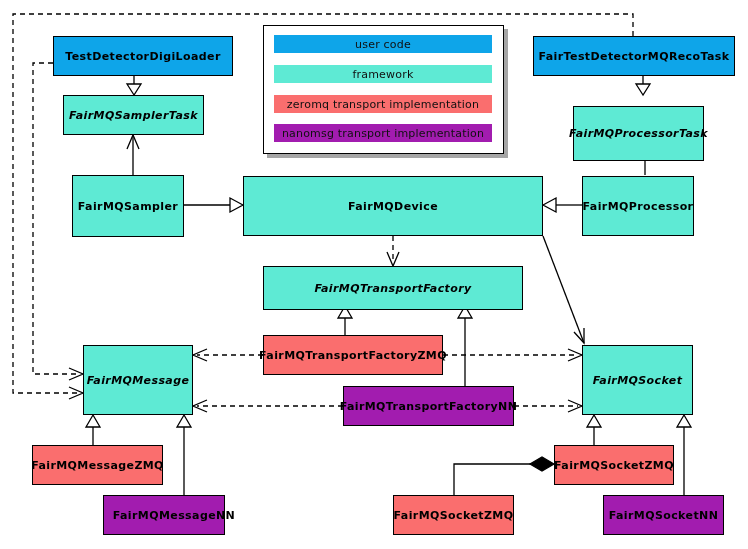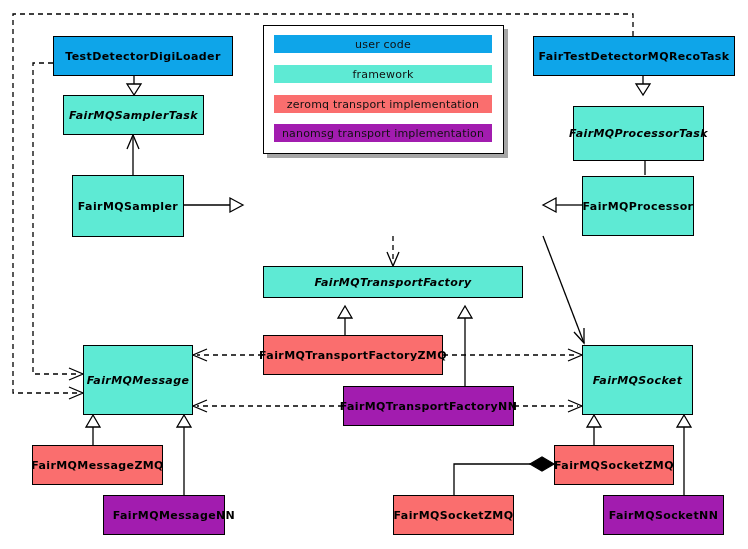--- a/index.html
+++ b/index.html
@@ -171,26 +171,29 @@
   </div>
 
   <div class="node c-fw abstract" style="left:573px;top:106px;width:131px;height:55px;">
     <span>FairMQProcessorTask</span>
   </div>
 
   <div class="node c-fw" style="left:72px;top:175px;width:112px;height:62px;">
     <span>FairMQSampler</span>
   </div>
 
+  <div class="node c-fw" style="left:243px;top:176px;width:300px;height:60px;">
+    <span>FairMQDevice</span>
+  </div>
 
   <div class="node c-fw" style="left:582px;top:176px;width:112px;height:60px;">
     <span>FairMQProcessor</span>
   </div>
 
-  <div class="node c-fw abstract" style="left:263px;top:266px;width:260px;height:32px;">
+  <div class="node c-fw abstract" style="left:263px;top:266px;width:260px;height:44px;">
     <span>FairMQTransportFactory</span>
   </div>
 
   <div class="node c-zmq" style="left:263px;top:335px;width:180px;height:40px;">
     <span>FairMQTransportFactoryZMQ</span>
   </div>
 
   <div class="node c-fw abstract" style="left:83px;top:345px;width:110px;height:70px;">
     <span>FairMQMessage</span>
   </div>

